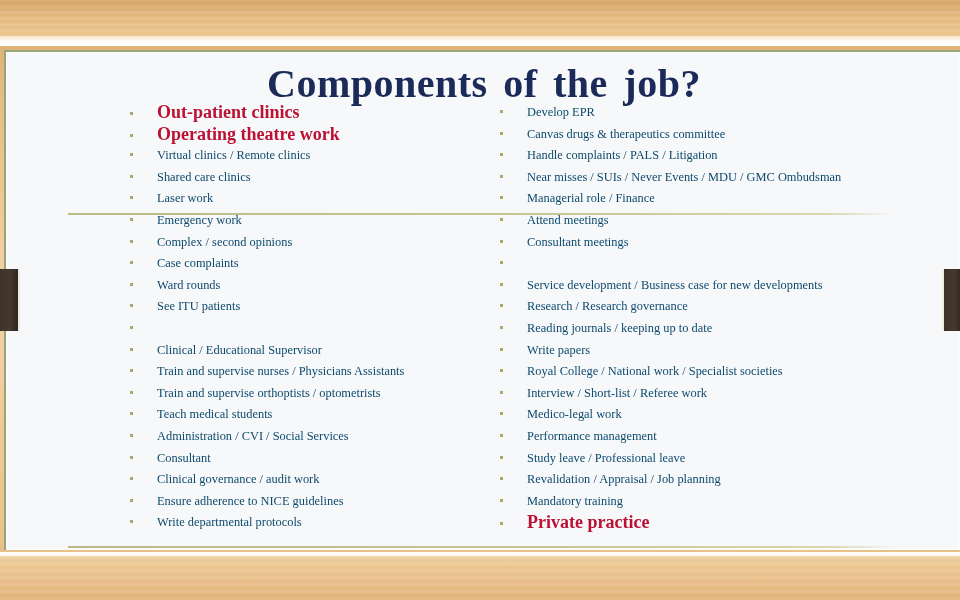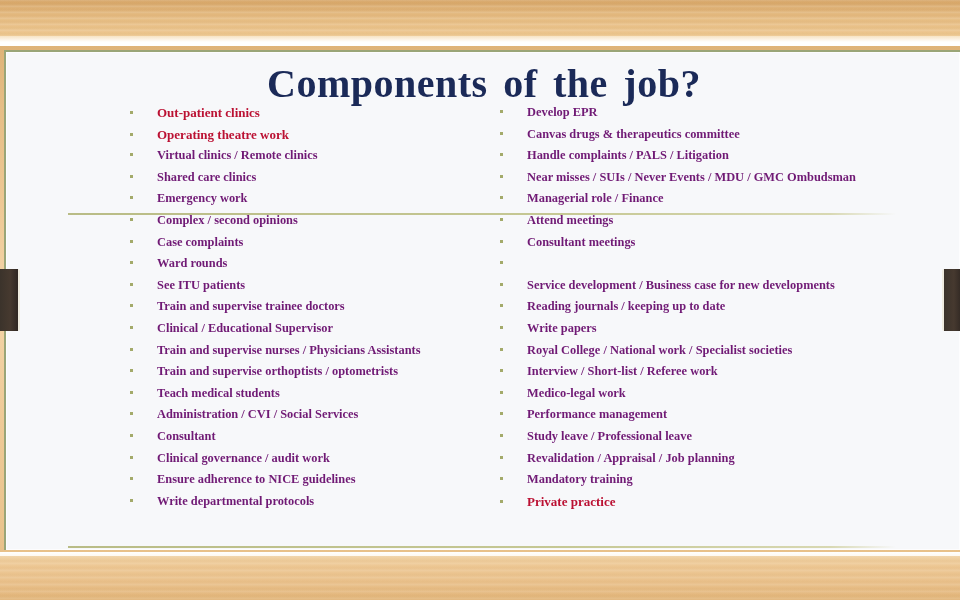--- a/index.html
+++ b/index.html
@@ -150,30 +150,29 @@
   }
   .marker .sq {
     display: inline-block;
     width: 3px;
     height: 3px;
     background: #a3aa6a;
     vertical-align: 3px;
   }
   .btext {
     font-size: 12.4px;
-    color: #701a75;
+    color: #0c4a6e;
     line-height: 21.6px;
     white-space: nowrap;
     font-family: "Liberation Serif", "DejaVu Serif", serif;
-    font-weight: bold;
   }
   .btext.accent {
     color: #bb1133;
     font-weight: bold;
-    font-size: 13px;
+    font-size: 18px;
   }
 </style>
 </head>
 <body>
 
 <div id="stage">
 
   <div id="wood-top"></div>
   <div id="wood-top-sheen"></div>
 
@@ -197,41 +196,44 @@
         <div class="bullet-row">
           <span class="marker"><span class="sq"></span></span>
           <span class="btext">Virtual clinics / Remote  clinics</span>
         </div>
         <div class="bullet-row">
           <span class="marker"><span class="sq"></span></span>
           <span class="btext">Shared care clinics</span>
         </div>
         <div class="bullet-row">
           <span class="marker"><span class="sq"></span></span>
+          <span class="btext">Laser work</span>
+        </div>
+        <div class="bullet-row">
+          <span class="marker"><span class="sq"></span></span>
           <span class="btext">Emergency work</span>
         </div>
         <div class="bullet-row">
           <span class="marker"><span class="sq"></span></span>
           <span class="btext">Complex / second opinions</span>
         </div>
         <div class="bullet-row">
           <span class="marker"><span class="sq"></span></span>
           <span class="btext">Case complaints</span>
         </div>
         <div class="bullet-row">
           <span class="marker"><span class="sq"></span></span>
           <span class="btext">Ward rounds</span>
         </div>
         <div class="bullet-row">
           <span class="marker"><span class="sq"></span></span>
           <span class="btext">See ITU patients</span>
         </div>
         <div class="bullet-row">
           <span class="marker"><span class="sq"></span></span>
-          <span class="btext">Train and supervise trainee doctors</span>
         </div>
         <div class="bullet-row">
           <span class="marker"><span class="sq"></span></span>
           <span class="btext">Clinical / Educational Supervisor</span>
         </div>
         <div class="bullet-row">
           <span class="marker"><span class="sq"></span></span>
           <span class="btext">Train and supervise nurses / Physicians  Assistants</span>
         </div>
         <div class="bullet-row">
@@ -291,20 +293,24 @@
         <div class="bullet-row">
           <span class="marker"><span class="sq"></span></span>
           <span class="btext">Consultant meetings</span>
         </div>
         <div class="bullet-row">
           <span class="marker"><span class="sq"></span></span>
         </div>
         <div class="bullet-row">
           <span class="marker"><span class="sq"></span></span>
           <span class="btext">Service development / Business case for new developments</span>
+        </div>
+        <div class="bullet-row">
+          <span class="marker"><span class="sq"></span></span>
+          <span class="btext">Research / Research governance</span>
         </div>
         <div class="bullet-row">
           <span class="marker"><span class="sq"></span></span>
           <span class="btext">Reading journals / keeping up to date</span>
         </div>
         <div class="bullet-row">
           <span class="marker"><span class="sq"></span></span>
           <span class="btext">Write papers</span>
         </div>
         <div class="bullet-row">

